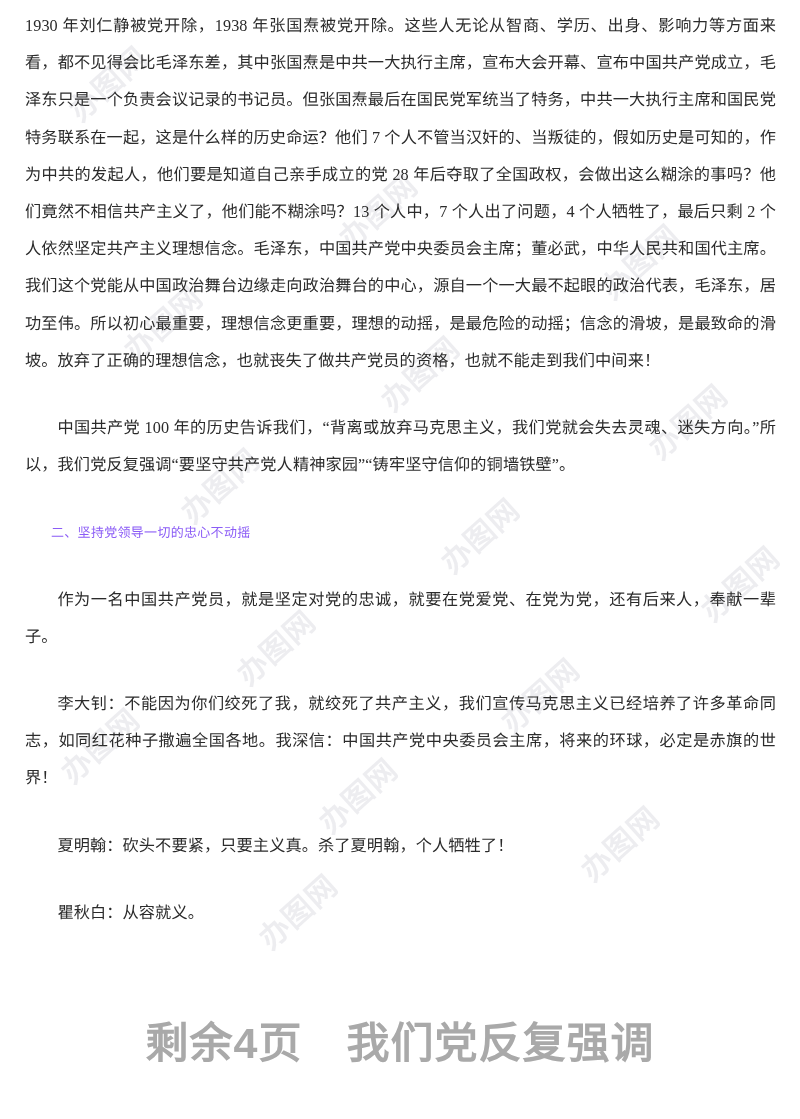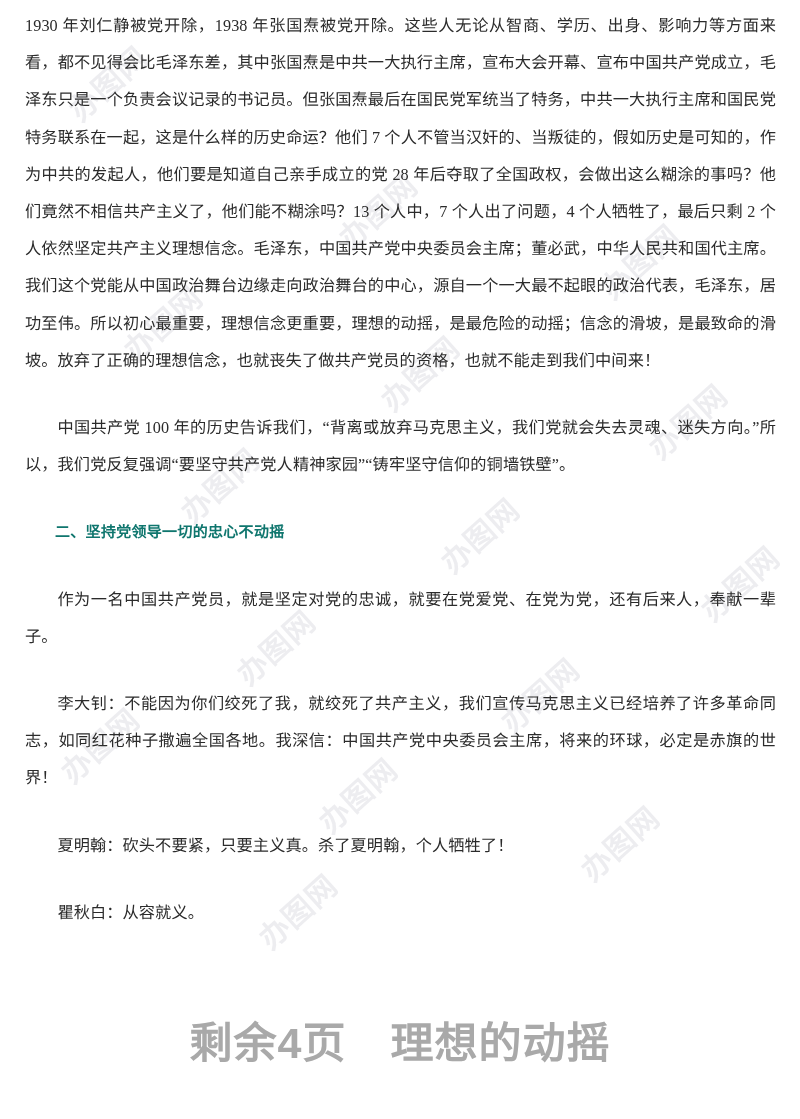--- a/index.html
+++ b/index.html
@@ -57,24 +57,24 @@
   }
   .para.indent {
     text-indent: 2em;
   }
   .para.spaced {
     margin-top: 30px;
   }
   .heading {
     margin: 0;
     margin-top: 30px;
-    font-size: 15px;
+    font-size: 13px;
     line-height: 37.2px;
-    font-weight: 700;
-    color: #0f766e;
+    font-weight: 400;
+    color: #8b5cf6;
     text-indent: 2em;
     letter-spacing: 0.3px;
     font-family: "Liberation Serif", "DejaVu Serif", serif;
   }
 
   
   .bottom-banner {
     position: absolute;
     left: 0;
     right: 0;
@@ -124,16 +124,16 @@
       <p class="para indent spaced">中国共产党 100 年的历史告诉我们，“背离或放弃马克思主义，我们党就会失去灵魂、迷失方向。”所以，我们党反复强调“要坚守共产党人精神家园”“铸牢坚守信仰的铜墙铁壁”。</p>
       <p class="heading">二、坚持党领导一切的忠心不动摇</p>
       <p class="para indent spaced">作为一名中国共产党员，就是坚定对党的忠诚，就要在党爱党、在党为党，还有后来人，奉献一辈子。</p>
       <p class="para indent spaced">李大钊：不能因为你们绞死了我，就绞死了共产主义，我们宣传马克思主义已经培养了许多革命同志，如同红花种子撒遍全国各地。我深信：中国共产党中央委员会主席，将来的环球，必定是赤旗的世界！</p>
       <p class="para indent spaced">夏明翰：砍头不要紧，只要主义真。杀了夏明翰，个人牺牲了！</p>
       <p class="para indent spaced">瞿秋白：从容就义。</p>
       <p class="para indent spaced">叶挺：出狱后要求恢复党籍。</p>
     </div>
 
   <div class="bottom-banner">
-    <span class="banner-text">剩余4页　理想的动摇</span>
+    <span class="banner-text">剩余4页　我们党反复强调</span>
   </div>
 
 </div>
 
 </body></html>

